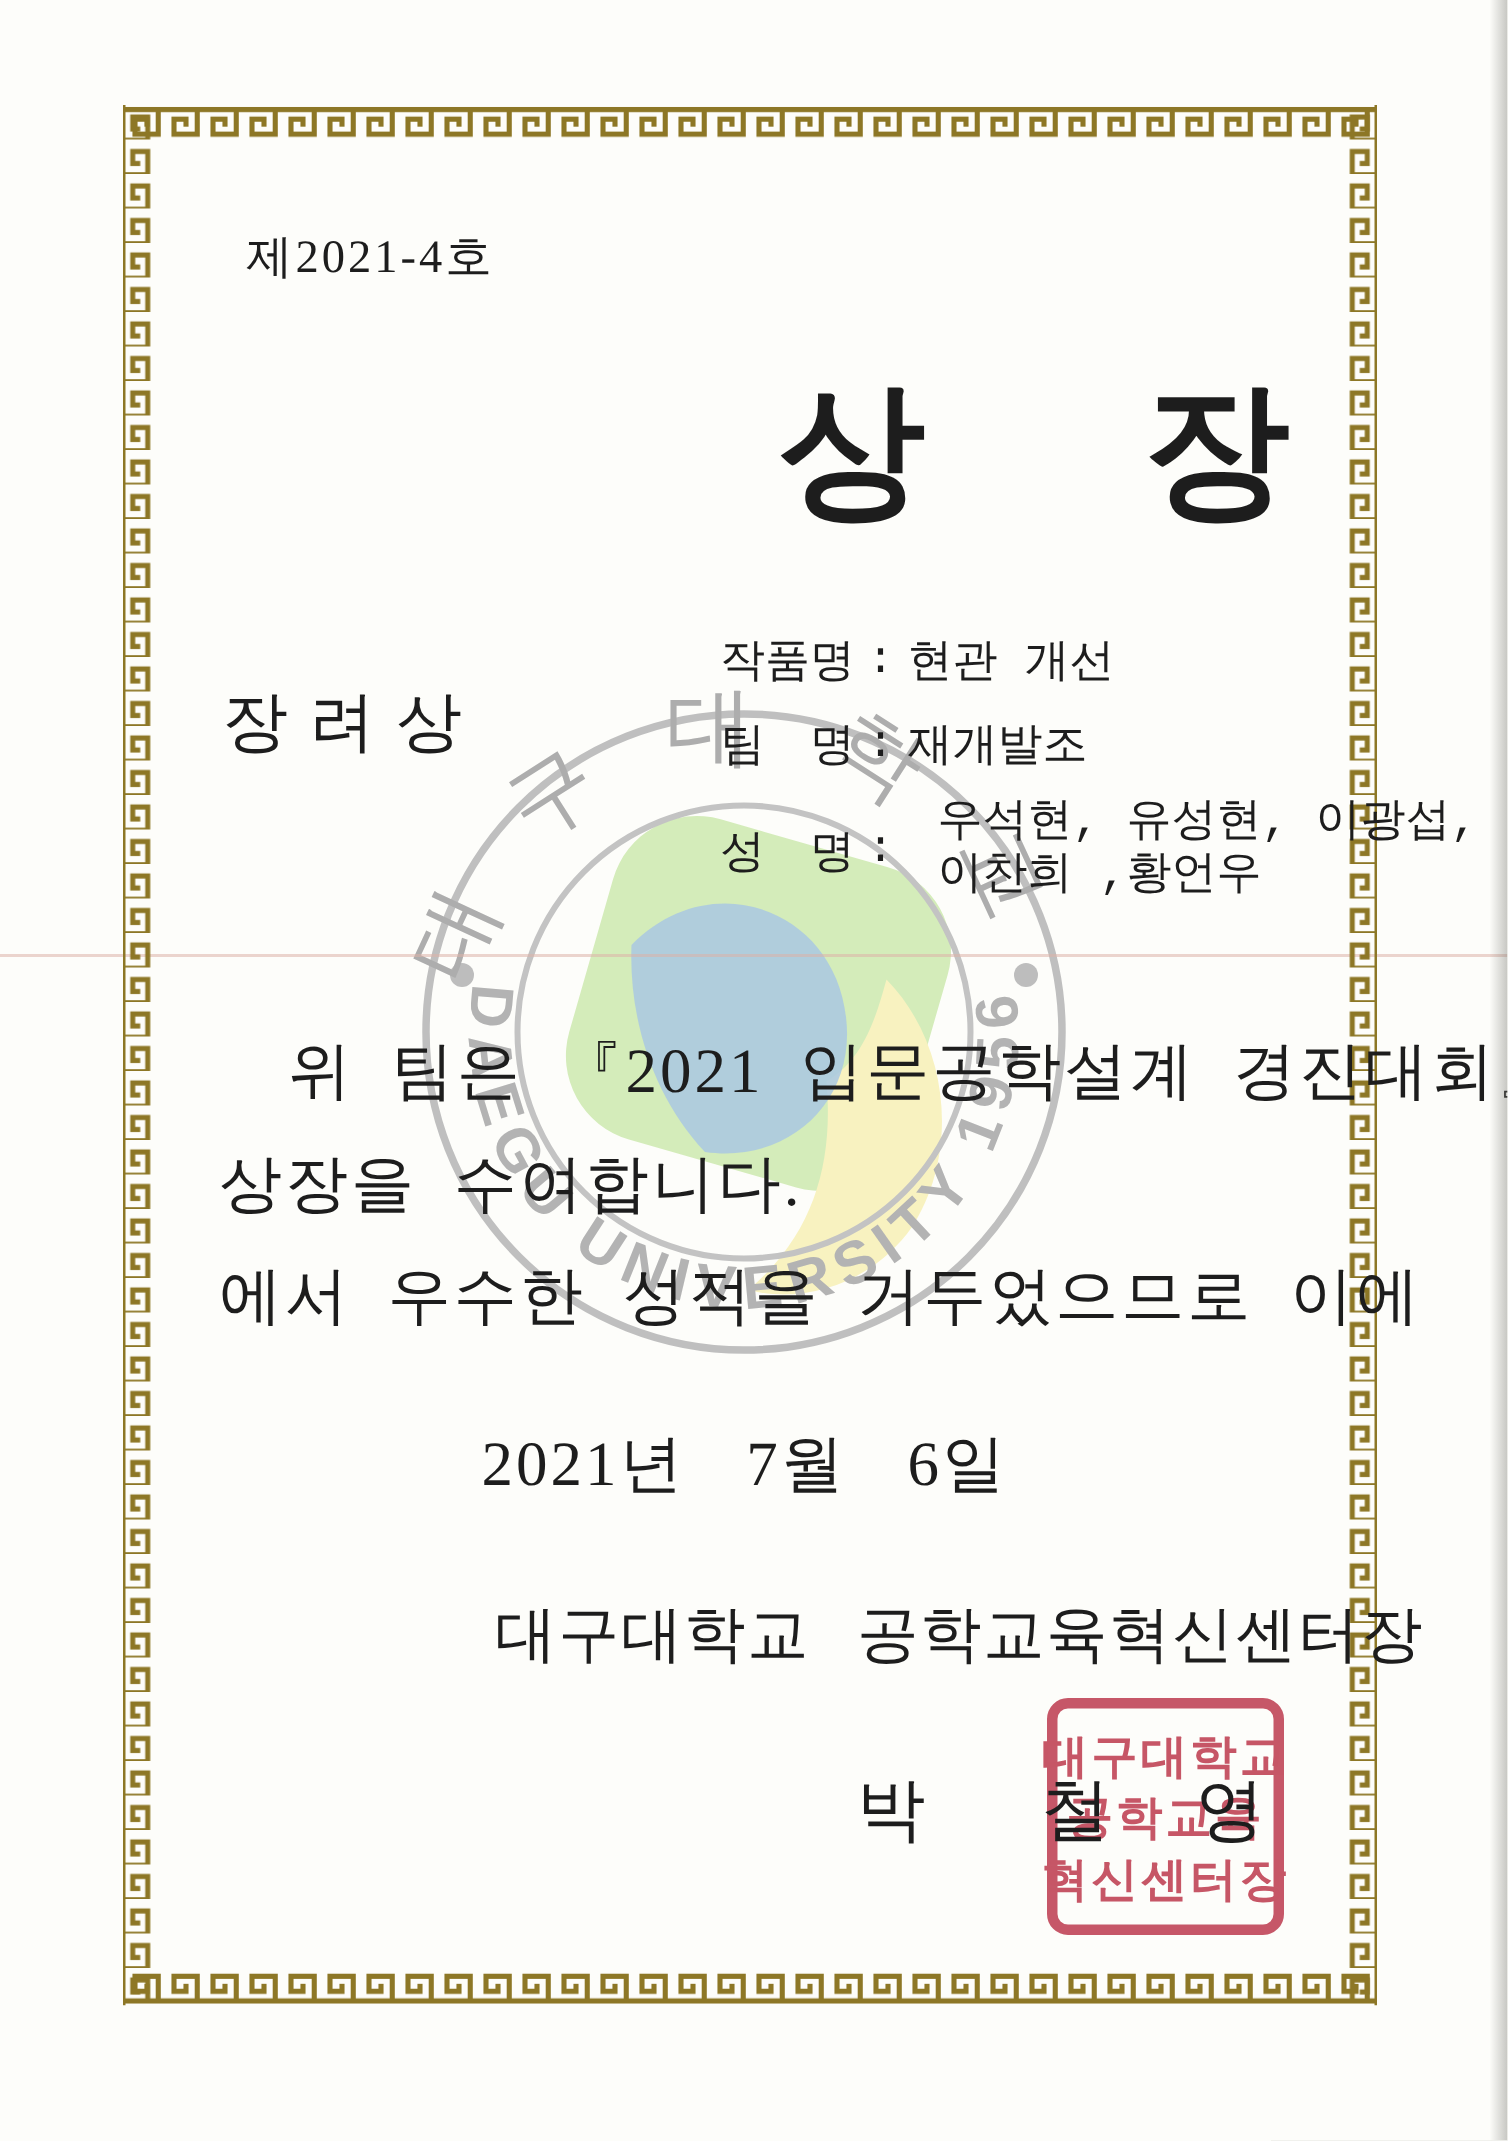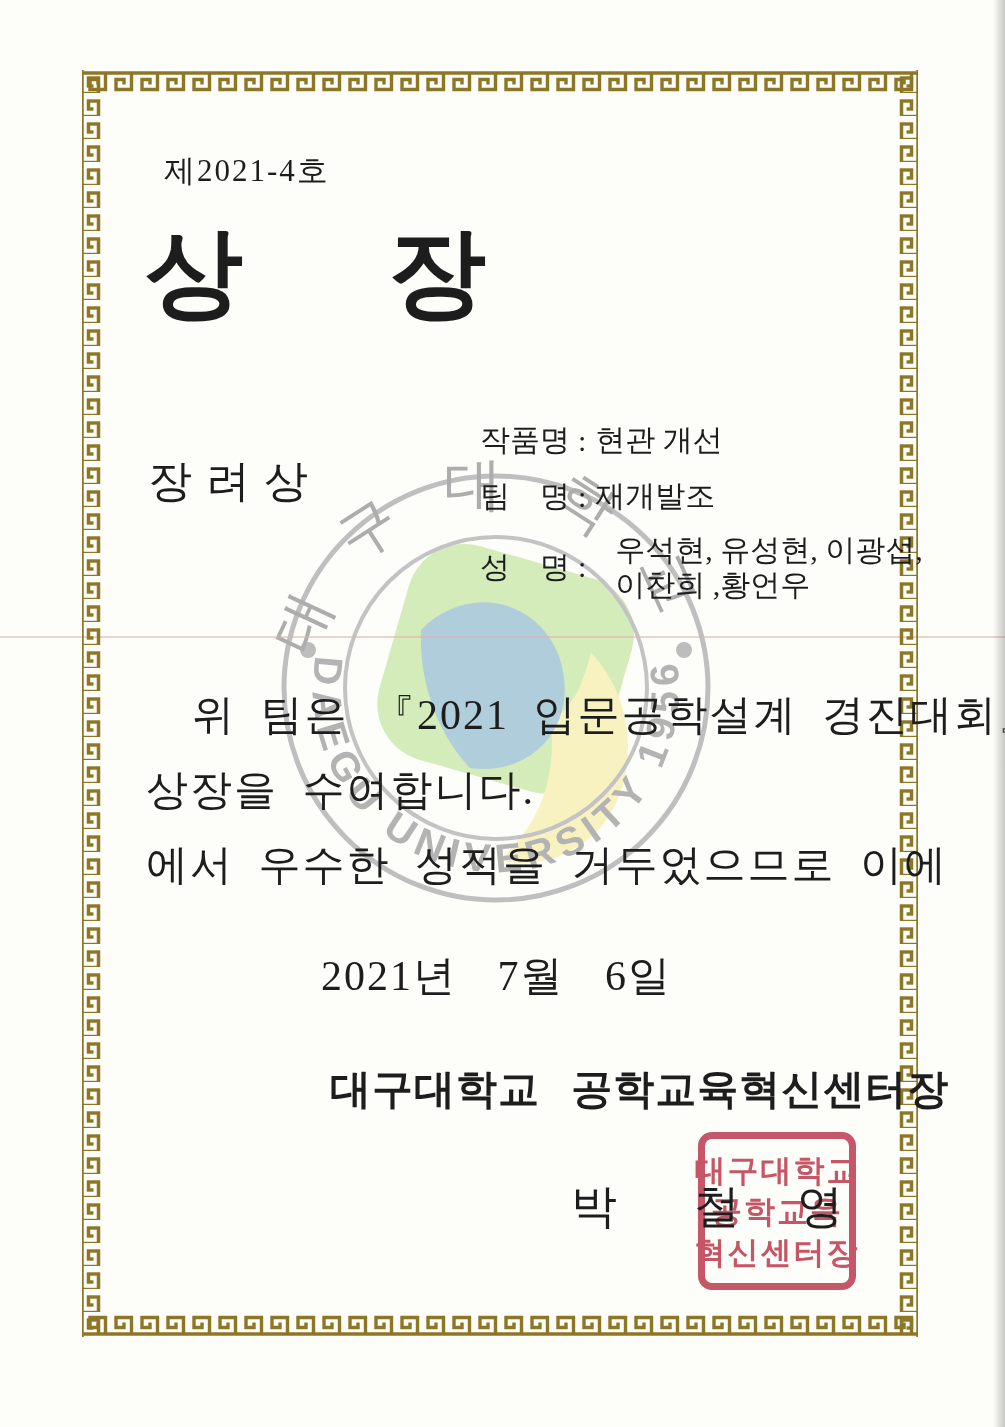--- a/index.html
+++ b/index.html
@@ -21,36 +21,36 @@
   
   .watermark{position:absolute;left:260px;top:452px;z-index:0;}
   .wm-ring-text-kr{font-size:58px;letter-spacing:46px;fill:#adadad;font-family:"Liberation Serif","DejaVu Serif",serif;}
   .wm-ring-text-en{font-size:40px;letter-spacing:7px;font-weight:bold;fill:#b3b3b3;font-family:"Liberation Sans","DejaVu Sans",sans-serif;}
   
   .scan-line{position:absolute;left:0;right:0;top:636px;height:2px;background:#ddb3a8;opacity:.55;z-index:1;}
   .scan-edge{position:absolute;right:0;top:0;width:12px;height:100%;
     background:linear-gradient(to right,rgba(0,0,0,0),rgba(110,110,104,.38));z-index:4;}
   
   .doc-number{position:absolute;left:150px;top:150px;font-size:31px;letter-spacing:2px;z-index:2;margin-left:14px;}
-  .cert-title{position:absolute;left:0;right:0;top:208px;text-align:left;
+  .cert-title{position:absolute;left:0;right:0;top:235px;text-align:right;
     font-size:98px;font-weight:600;letter-spacing:145px;padding-left:145px;z-index:2;white-space:nowrap;}
   .award-name{position:absolute;left:148px;top:452px;font-size:44px;letter-spacing:14px;z-index:2;white-space:nowrap;}
-  .fields{position:absolute;left:480px;top:420px;z-index:2;font-size:30px;}
+  .fields{position:absolute;left:480px;top:420px;z-index:2;font-size:30px;font-family:Liberation Mono, monospace;}
   .field-row{display:flex;align-items:center;margin-bottom:15px;white-space:nowrap;}
   .field-label{min-width:92px;}
   .field-colon{margin:0 9px 0 6px;}
   .field-value-lines{line-height:35px;margin-left:20px;}
   .body-text{position:absolute;left:146px;top:678px;width:770px;z-index:2;
     font-size:42px;line-height:75px;letter-spacing:2px;word-spacing:12px;}
   .body-line{white-space:nowrap;}
   .body-line.first{text-indent:46px;}
   .date-line{position:absolute;left:0;right:12px;top:948px;text-align:center;
     font-size:42px;word-spacing:28px;letter-spacing:2px;z-index:2;white-space:nowrap;}
   .org-line{position:absolute;left:330px;top:1062px;font-size:41px;letter-spacing:1px;
-    word-spacing:20px;z-index:2;white-space:nowrap;font-weight:bold;}
+    word-spacing:20px;z-index:2;white-space:nowrap;}
   .signer-degree{position:absolute;left:366px;top:1178px;font-size:45px;letter-spacing:7px;z-index:2;white-space:nowrap;}
   .name-char{position:absolute;top:1176px;font-size:46px;z-index:3;}
   .name-char-0{left:571px;}
   .name-char-1{left:694px;}
   .name-char-2{left:797px;}
   
   .seal{position:absolute;left:698px;top:1132px;width:144px;height:144px;
     border:7px solid #c24a5c;border-radius:14px;z-index:2;opacity:.92;
     display:flex;flex-direction:column;justify-content:center;align-items:center;}
   .seal-row{color:#c2485a;font-size:31px;font-weight:bold;letter-spacing:2px;line-height:41px;white-space:nowrap;}

